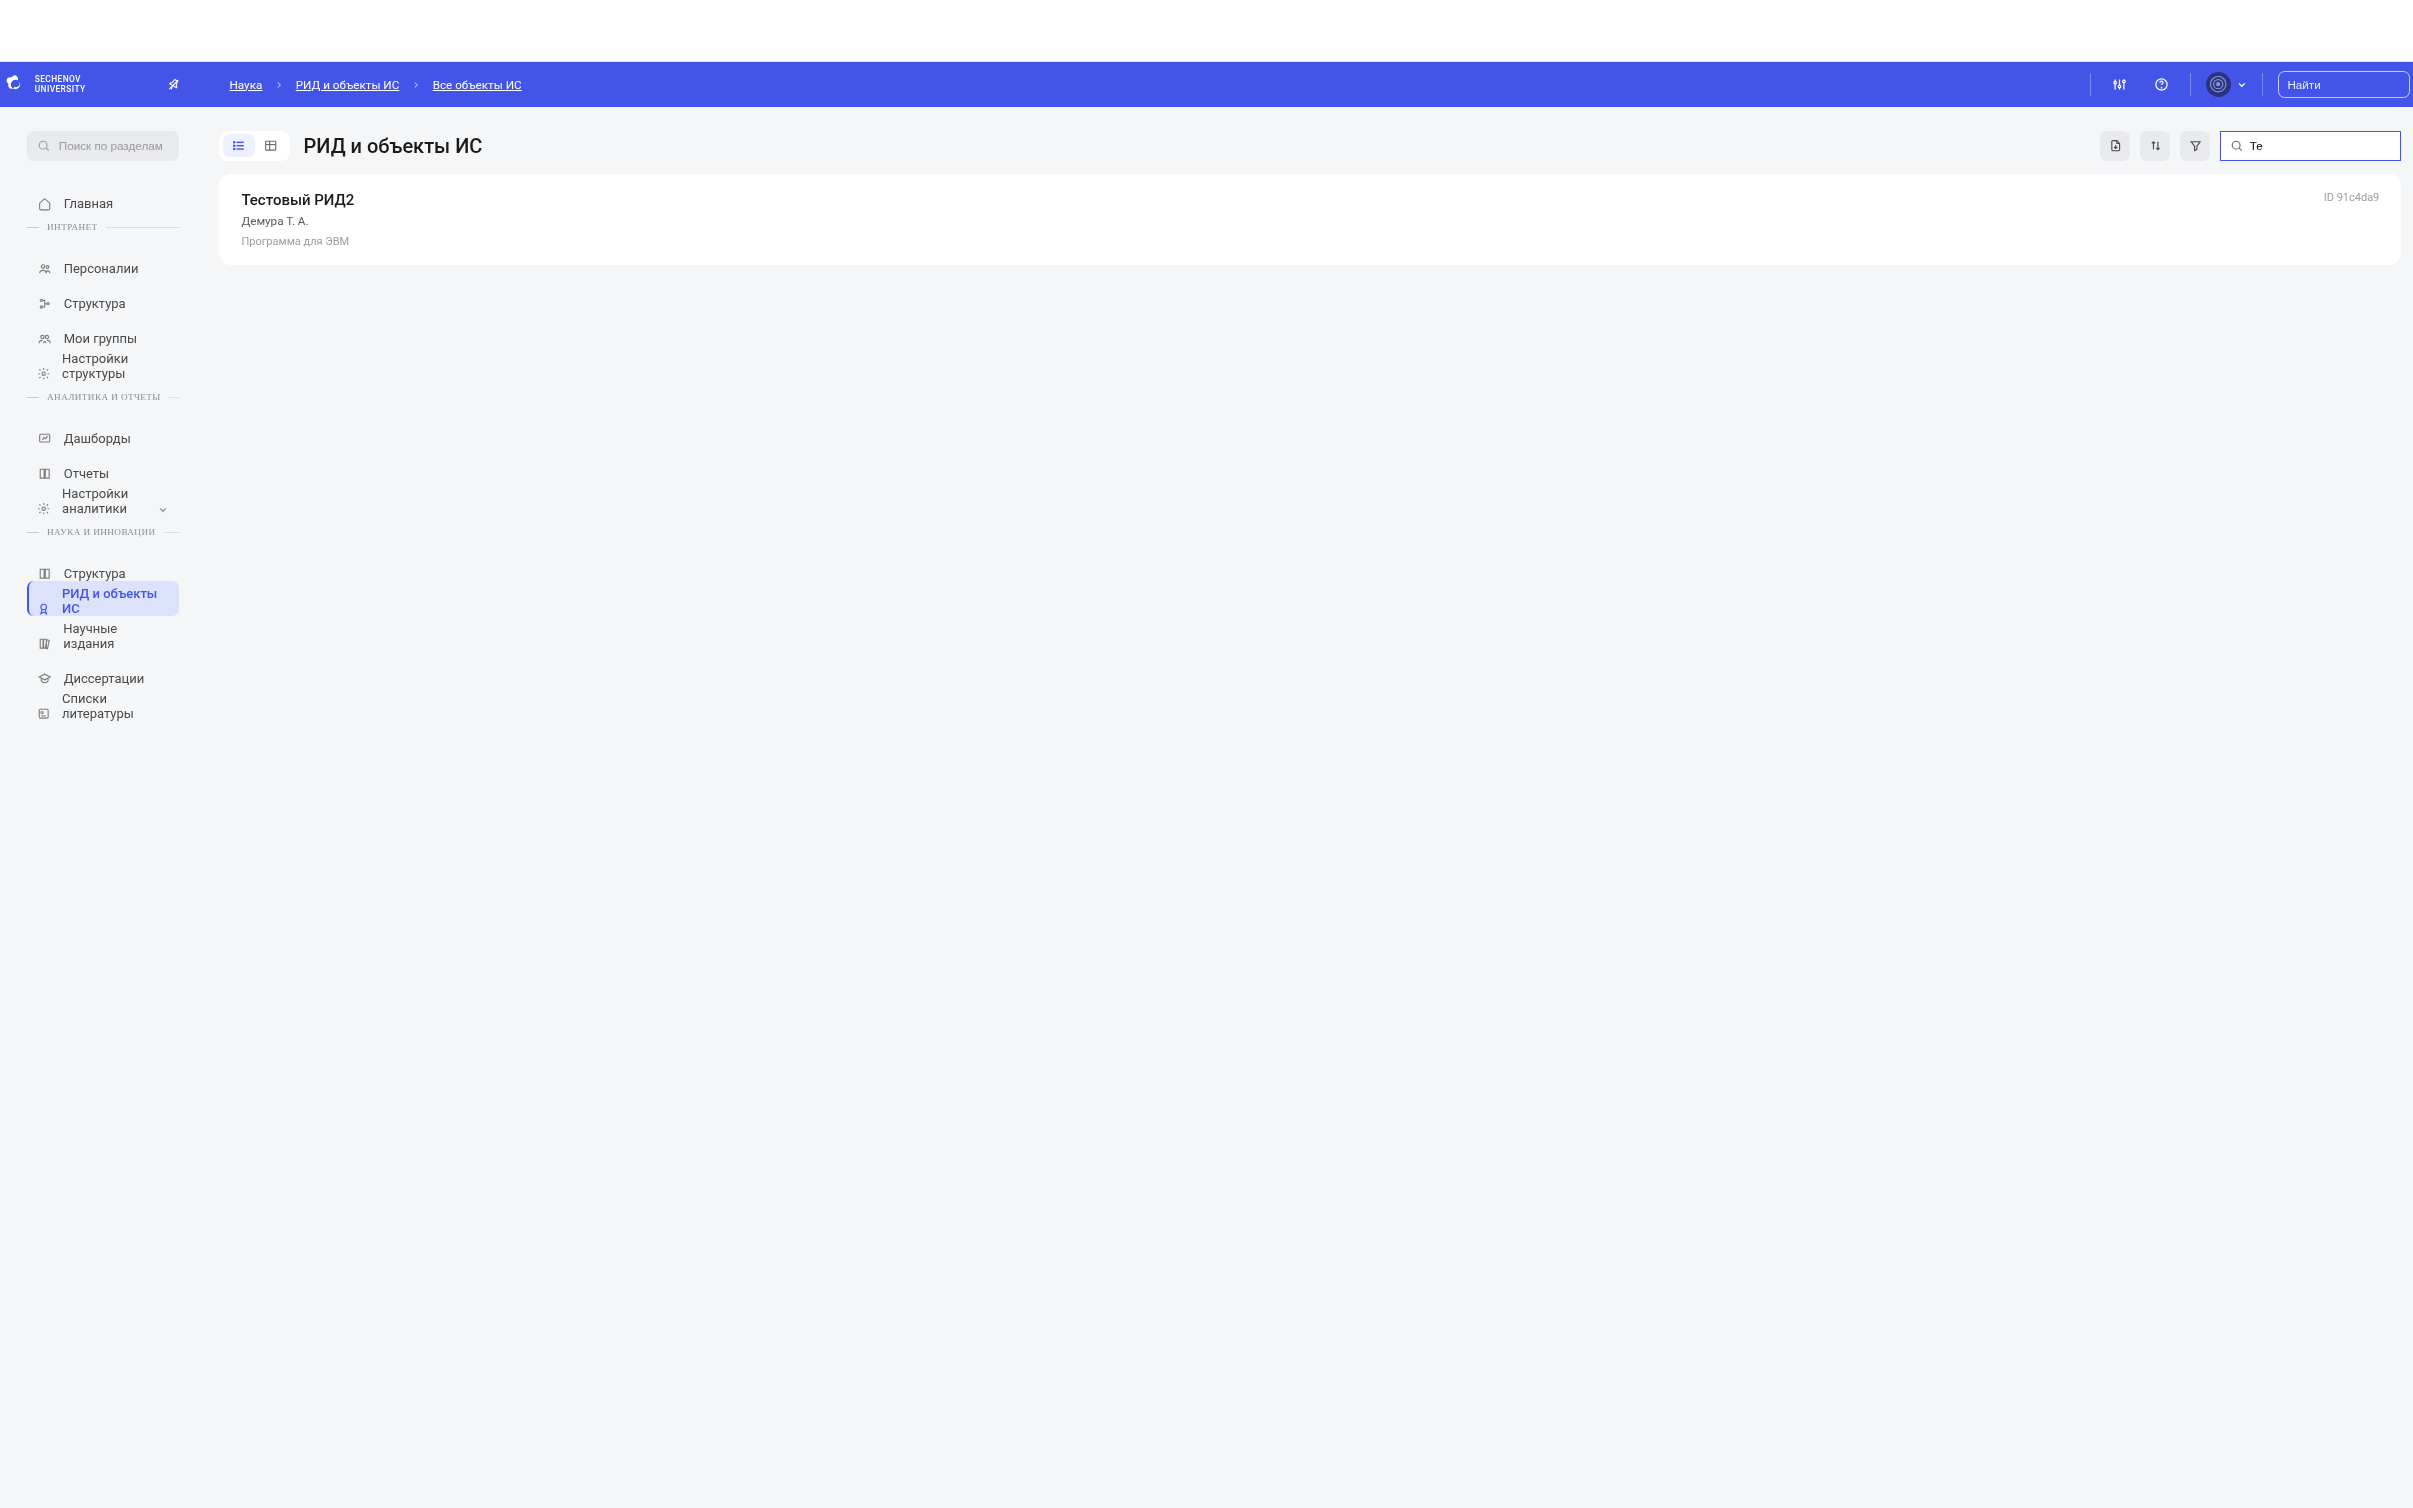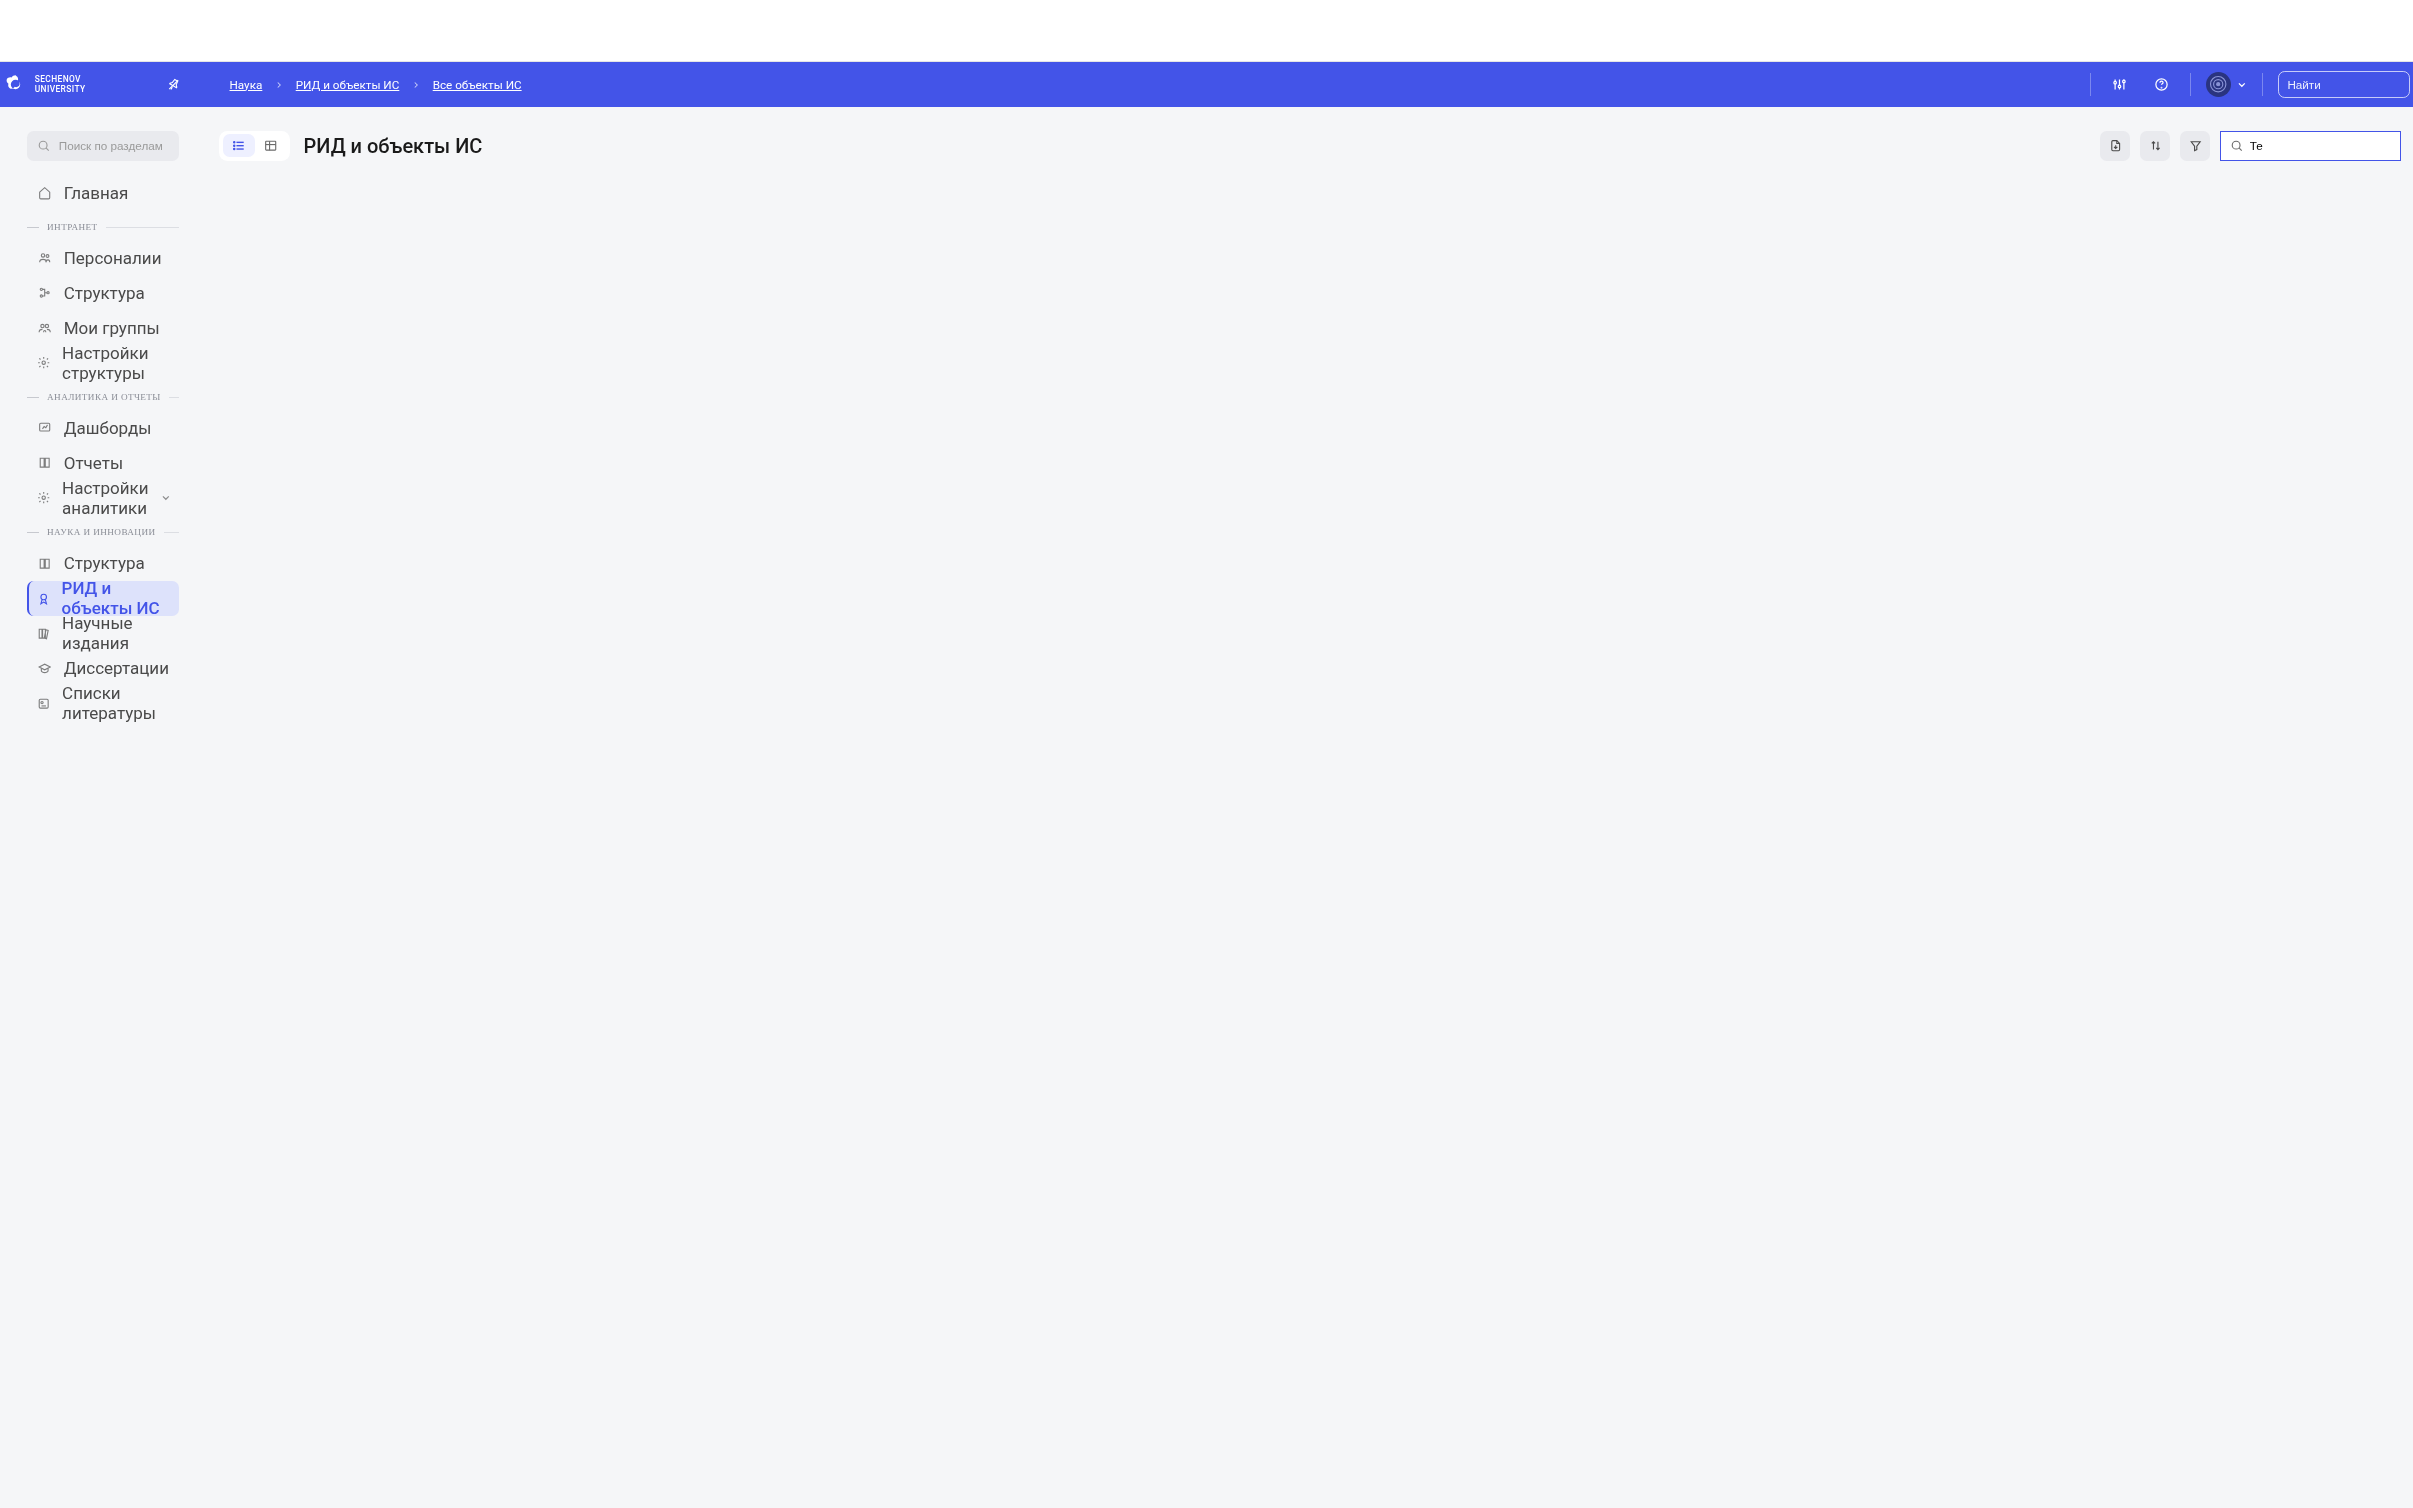--- a/index.html
+++ b/index.html
@@ -19,21 +19,21 @@
 .avatar-wrap { display: flex; align-items: center; gap: 5px; cursor: pointer; }
 .avatar { width: 25px; height: 25px; border-radius: 50%; background: #2a3480; display: flex; align-items: center; justify-content: center; }
 .header-search { display: flex; align-items: center; border: 1.3px solid rgba(255,255,255,0.7); border-radius: 6.7px; height: 27px; padding: 0 8.4px; width: 132px; gap: 0; }
 .header-search input { background: transparent; border: none; outline: none; color: #fff; font-size: 11.7px; flex: 1; }
 .header-search input::placeholder { color: rgba(255,255,255,0.9); }
 .app-body { display: flex; background: #F5F6F8; min-height: calc(100vh - 107px); }
 .sidebar { width: 206px; padding: 27px; padding-top: 23.5px; }
 .sidebar-search { display: flex; align-items: center; background: #E9EAEE; border-radius: 6.7px; height: 30px; padding: 0 10px; gap: 8.4px; margin-bottom: 15px; }
 .sidebar-search input { background: transparent; border: none; outline: none; font-size: 11.7px; flex: 1; color: #6b6b6b; }
 .sidebar-search input::placeholder { color: #9a9a9a; }
-.nav-item { display: flex; align-items: center; gap: 11.7px; height: 35px; padding: 0 10px; border-radius: 6.7px; cursor: pointer; color: #4a4a4a; font-size: 17px; margin-bottom: 0px; }
+.nav-item { display: flex; align-items: flex-end; gap: 11.7px; height: 35px; padding: 0 10px; border-radius: 6.7px; cursor: pointer; color: #4a4a4a; font-size: 13px; margin-bottom: 0px; }
 .nav-item.active { background: #DDE2FB; color: #4354E8; border-left: 2.5px solid #4354E8; padding-left: 7.5px; font-weight: 500; }
 .nav-item .nav-icon { width: 15px; display: flex; justify-content: center; opacity: 0.7; }
 .nav-item.active .nav-icon { opacity: 1; }
 .nav-item .chev-down { margin-left: auto; opacity: 0.6; }
 .section-header { display: flex; align-items: center; gap: 8.4px; margin: 11.7px 0 8.4px; padding: 0 0px; font-family: Liberation Serif, serif; }
 .section-header .dash { width: 11.7px; height: 0.8px; background: #c7c9cf; }
 .section-header .label { font-size: 9.2px; letter-spacing: 0.4px; color: #8a8d96; }
 .section-header .line { flex: 1; height: 0.8px; background: #dcdee3; }
 .main { flex: 1; padding: 23.5px 11.7px 23.5px 13.4px; }
 .main-header { display: flex; align-items: center; gap: 13.4px; margin-bottom: 13.4px; }
@@ -344,15 +344,23 @@
           <span class="clear-x">
             <svg width="11.7" height="11.7" viewBox="0 0 24 24" fill="none" stroke="currentColor" stroke-width="2.5">
                 <line x1="6" y1="6" x2="18" y2="18"></line>
                 <line x1="6" y1="18" x2="18" y2="6"></line>
               </svg>
           </span>
         </div>
       </div>
     </div>
 
+    <div class="card">
+      <div class="card-head">
+        <div class="card-title">Тестовый РИД2</div>
+        <div class="card-id">ID 91c4da9</div>
+      </div>
+      <div class="card-author">Демура Т. А.</div>
+      <div class="card-type">Программа для ЭВМ</div>
+    </div>
   </main>
 </div>
 
 
 </body></html>

